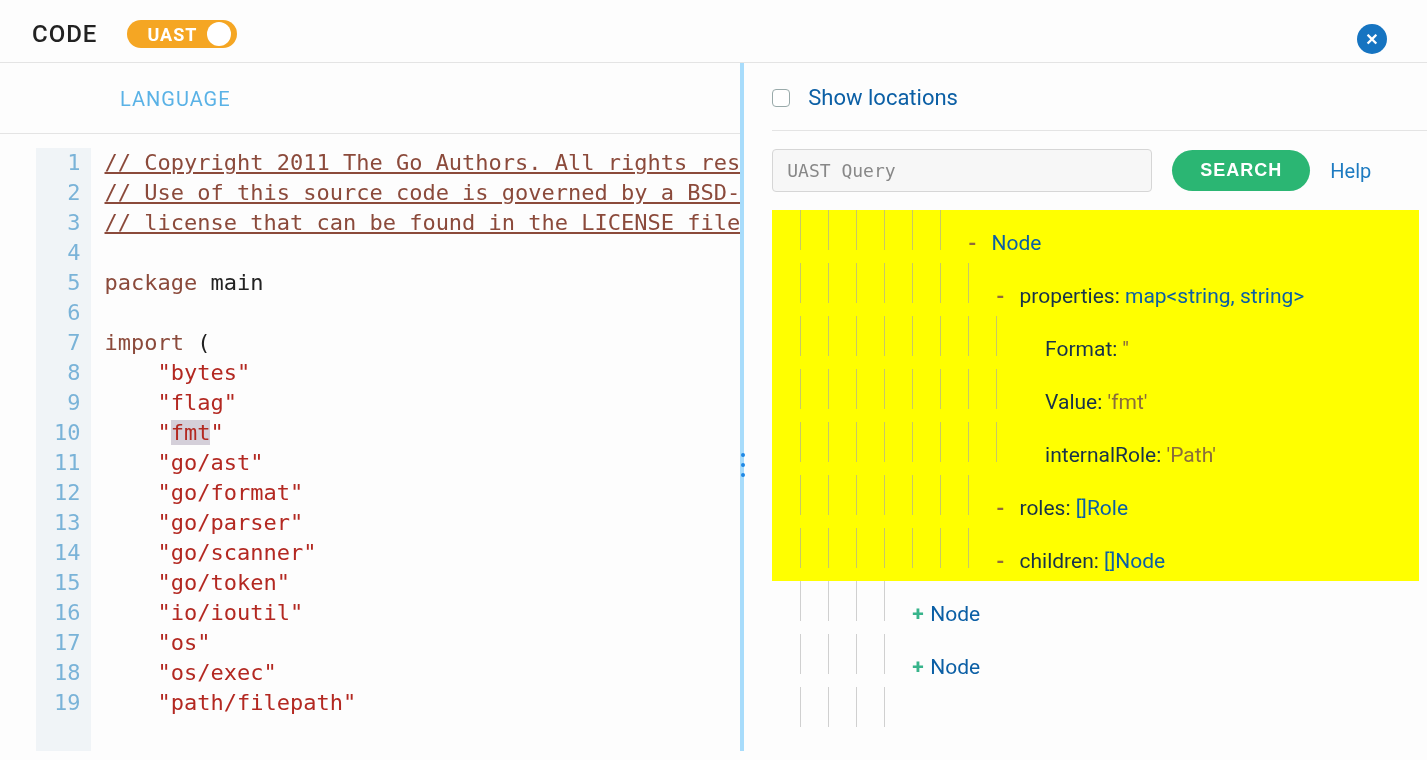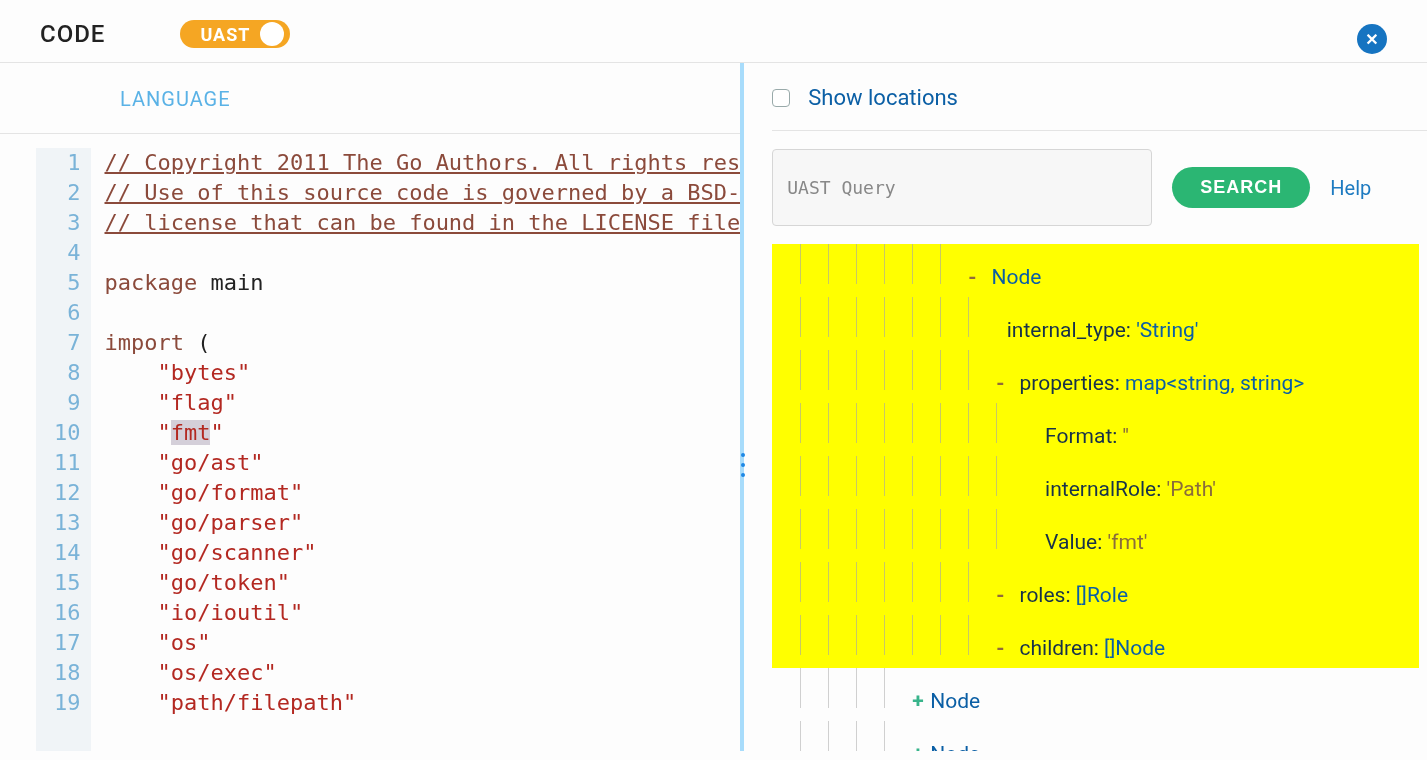--- a/index.html
+++ b/index.html
@@ -8,24 +8,23 @@
     background: #fdfdfd;
     color: #222;
     width: 1427px;
     height: 760px;
     overflow: hidden;
     position: relative;
   }
   .topbar {
     display: flex;
     align-items: center;
-    padding: 20px 40px 14px 40px;
+    padding: 20px 40px 14px 32px;
     border-bottom: 1px solid #e4e4e4;
     position: relative;
-    gap: 45px;
   }
   .code-label {
     font-size: 24px;
     font-weight: 500;
     letter-spacing: 1px;
     color: #222;
     margin-right: 30px;
   }
   .toggle {
     display: inline-flex;
@@ -189,21 +188,21 @@
     align-items: center;
     padding: 18px 40px 18px 0;
     gap: 20px;
   }
   .query-input {
     flex: 1;
     max-width: 380px;
     border: 1px solid #d6d6d6;
     background: #f7f7f7;
     border-radius: 4px;
-    padding: 27px 14px;
+    padding: 10px 14px;
     font-family: "Menlo", "Consolas", monospace;
     font-size: 18px;
     color: #555;
   }
   .query-input::placeholder { color: #888; }
   .search-btn {
     background: #2bb673;
     color: #fff;
     border: none;
     border-radius: 22px;
@@ -337,34 +336,20 @@
               <span class="guide"></span>
               <span class="guide"></span>
               <span class="guide"></span>
               <span class="guide"></span>
               <span class="guide"></span>
             </span>
           <span class="toggle-sign minus">-</span>&nbsp;
           <span class="node-label">Node</span>
         </div>
 
-        <div class="tree-line">
-          <span class="indent-guides">
-              <span class="guide first"></span>
-              <span class="guide"></span>
-              <span class="guide"></span>
-              <span class="guide"></span>
-              <span class="guide"></span>
-              <span class="guide"></span>
-              <span class="guide"></span>
-              <span class="guide"></span>
-            </span>
-          &nbsp;&nbsp;<span class="key">internal_type:</span>&nbsp;
-          <span class="tlink">'String'</span>
-        </div>
 
         <div class="tree-line">
           <span class="indent-guides">
               <span class="guide first"></span>
               <span class="guide"></span>
               <span class="guide"></span>
               <span class="guide"></span>
               <span class="guide"></span>
               <span class="guide"></span>
               <span class="guide"></span>
@@ -396,38 +381,38 @@
               <span class="guide first"></span>
               <span class="guide"></span>
               <span class="guide"></span>
               <span class="guide"></span>
               <span class="guide"></span>
               <span class="guide"></span>
               <span class="guide"></span>
               <span class="guide"></span>
               <span class="guide"></span>
             </span>
+          &nbsp;&nbsp;&nbsp;&nbsp;<span class="key">Value:</span>&nbsp;
+          <span class="val">'fmt'</span>
+        </div>
+
+        <div class="tree-line">
+          <span class="indent-guides">
+              <span class="guide first"></span>
+              <span class="guide"></span>
+              <span class="guide"></span>
+              <span class="guide"></span>
+              <span class="guide"></span>
+              <span class="guide"></span>
+              <span class="guide"></span>
+              <span class="guide"></span>
+              <span class="guide"></span>
+            </span>
           &nbsp;&nbsp;&nbsp;&nbsp;<span class="key">internalRole:</span>&nbsp;
           <span class="val">'Path'</span>
-        </div>
-
-        <div class="tree-line">
-          <span class="indent-guides">
-              <span class="guide first"></span>
-              <span class="guide"></span>
-              <span class="guide"></span>
-              <span class="guide"></span>
-              <span class="guide"></span>
-              <span class="guide"></span>
-              <span class="guide"></span>
-              <span class="guide"></span>
-              <span class="guide"></span>
-            </span>
-          &nbsp;&nbsp;&nbsp;&nbsp;<span class="key">Value:</span>&nbsp;
-          <span class="val">'fmt'</span>
         </div>
 
         <div class="tree-line">
           <span class="indent-guides">
               <span class="guide first"></span>
               <span class="guide"></span>
               <span class="guide"></span>
               <span class="guide"></span>
               <span class="guide"></span>
               <span class="guide"></span>

